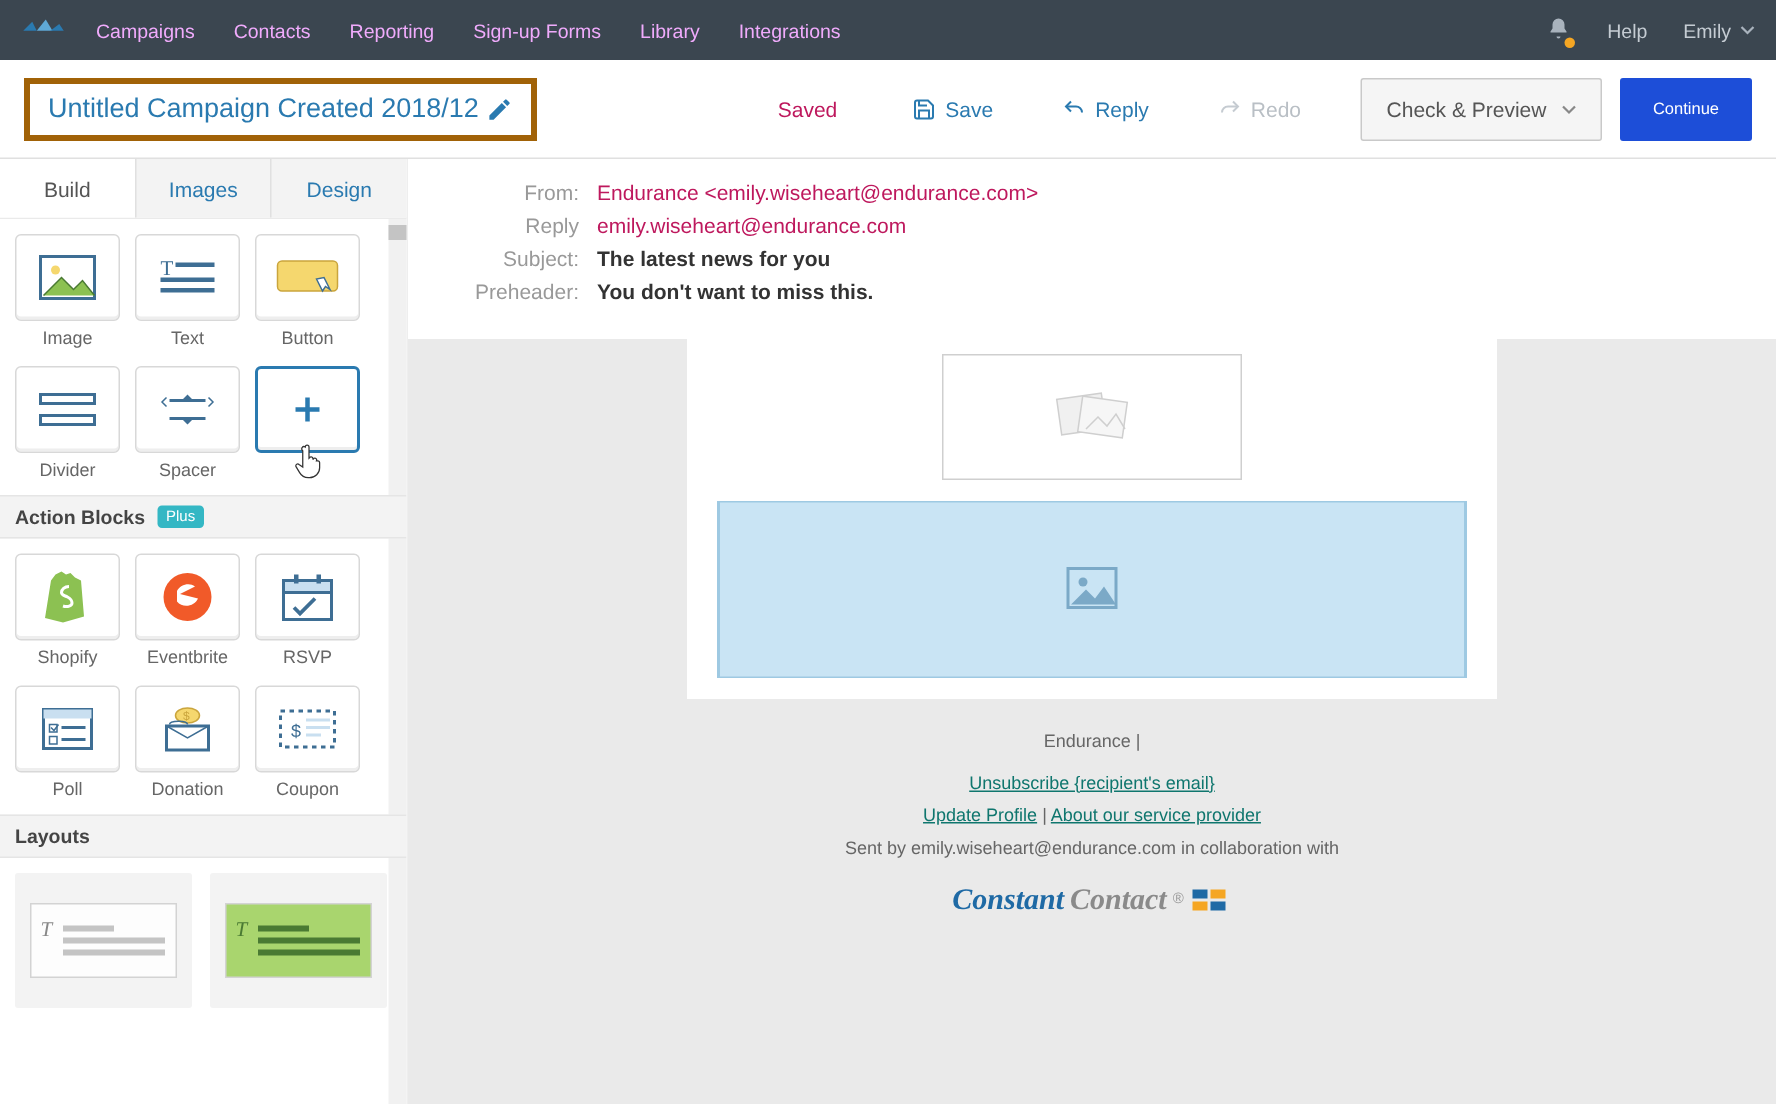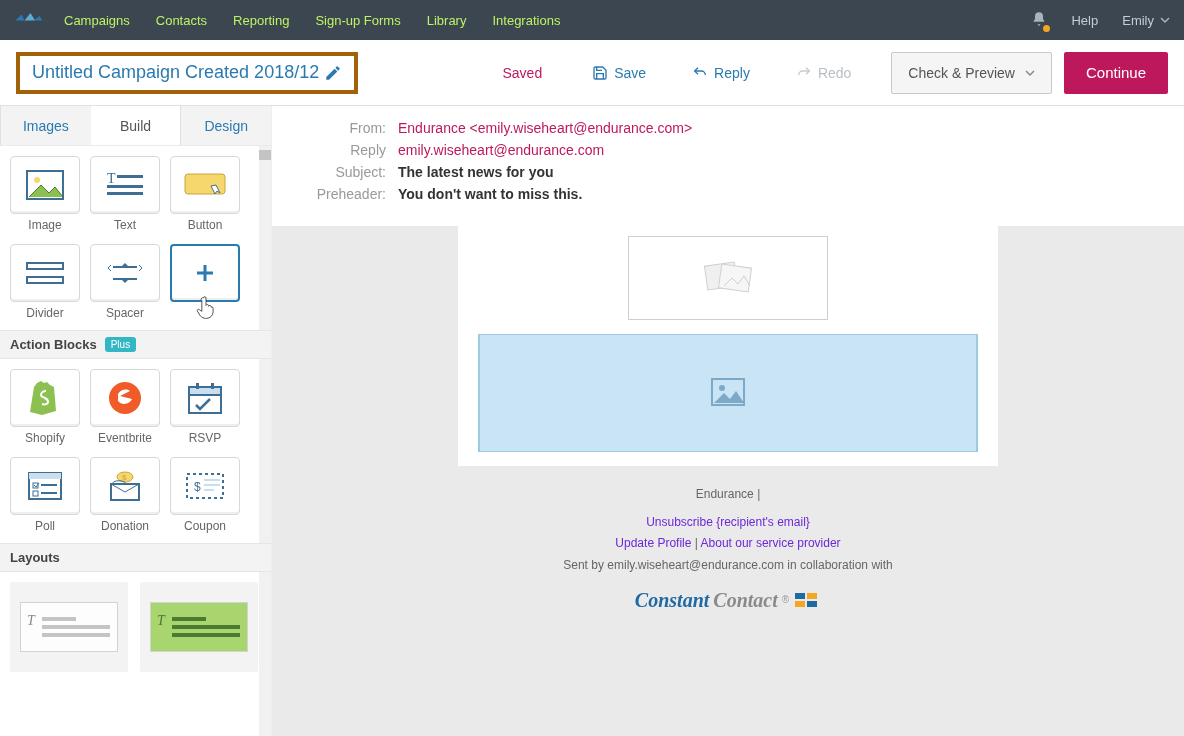--- a/index.html
+++ b/index.html
@@ -1,35 +1,35 @@
 <!DOCTYPE html>
 <html><head>
 <meta charset="utf-8">
 <style>
   * { box-sizing: border-box; margin: 0; padding: 0; }
   body { font-family: -apple-system, "Segoe UI", Helvetica, Arial, sans-serif; font-size: 13px; color: #333; background:#fff; width:1184px; height:736px; overflow:hidden; }
   
   .topnav { background:#3b4650; height:40px; display:flex; align-items:center; padding:0 14px; color:#a9b3bd; }
   .topnav .logo { width:30px; height:20px; margin-right:20px; }
   .topnav .navlinks { display:flex; gap:26px; }
-  .topnav .navlinks a { color:#bef264; text-decoration:none; font-size:13px; cursor:pointer; }
+  .topnav .navlinks a { color:#f0abfc; text-decoration:none; font-size:13px; cursor:pointer; }
   .topnav .spacer { flex:1; }
   .topnav .right { display:flex; align-items:center; gap:24px; color:#c5ccd3; }
   .bell { position:relative; }
   .bell .dot { position:absolute; bottom:-2px; right:-3px; width:7px; height:7px; border-radius:50%; background:#f5a623; }
 
   
   .toolbar { height:66px; border-bottom:1px solid #e0e0e0; display:flex; align-items:center; padding:0 16px; gap:12px; }
   .title-box { border:4px solid #a16207; height:42px; width:342px; display:flex; align-items:center; padding:0 12px; color:#2a7ab0; font-size:18px; justify-content:space-between; cursor:text; }
   .toolbar .grow { flex:1; }
   .tb-text { color:#be185d; font-size:14px; }
   .tb-btn { display:flex; align-items:flex-start; gap:6px; font-size:14px; cursor:pointer; color:#2a7ab0; }
   .tb-btn.disabled { color:#b9bfc5; cursor:default; }
   .check-btn { border:1px solid #c9c9c9; background:#f5f5f5; color:#555; height:42px; padding:0 16px; display:flex; align-items:center; gap:10px; border-radius:2px; cursor:pointer; font-size:14px; }
-  .continue-btn { background:#be185d; color:#fff; height:42px; padding:0 22px; display:flex; align-items:center; border-radius:2px; cursor:pointer; font-size:15px; border:none; }
+  .continue-btn { background:#1d4ed8; color:#fff; height:42px; padding:0 22px; display:flex; align-items:center; border-radius:2px; cursor:pointer; font-size:11px; border:none; }
 
   
   .main { display:flex; height:630px; }
   .sidebar { width:272px; border-right:1px solid #eee; display:flex; flex-direction:column; position:relative; }
   .tabs { display:flex; height:40px; border-bottom:1px solid #eaeaea; }
   .tabs .tab { flex:1; display:flex; align-items:center; justify-content:center; font-size:14px; cursor:pointer; }
   .tabs .tab.active { color:#555; background:#fff; }
   .tabs .tab.inactive { color:#2a7ab0; background:#f3f3f3; border-left:1px solid #e0e0e0; }
   .scrolltrack { position:absolute; right:0; top:40px; bottom:0; width:12px; background:#f1f1f1; }
   .scrollthumb { width:100%; background:#c4c4c4; }
@@ -64,21 +64,21 @@
   .meta-row .v { color:#be185d; }
   .meta-row .v.bold { color:#333; font-weight:600; }
 
   .canvas-area { flex:1; background:#eaeaea; display:flex; flex-direction:column; align-items:center; overflow:hidden; }
   .email-body { width:540px; background:#fff; padding:10px 10px 14px 10px; margin-bottom:18px; }
   .ph-img { width:200px; height:84px; border:1px solid #cfcfcf; margin:0 auto 14px auto; display:flex; align-items:center; justify-content:center; color:#c6c6c6; }
   .drop-zone { width:250px; height:118px; margin:0 auto; background:#c9e4f4; border:1px solid #9ec9e2; display:flex; align-items:center; justify-content:center; color:#7ba9c7; transform:scaleX(2); }
   .drop-icon { transform:scaleX(0.5); }
 
   .footer { width:540px; text-align:center; font-size:12px; color:#666; line-height:1.8; padding-bottom:10px; }
-  .footer a { color:#6d28d9; cursor:pointer;text-align:center; }
+  .footer a { color:#0f766e; text-decoration:underline; cursor:pointer;text-align:center; }
   .cc-logo { display:flex; align-items:center; justify-content:center; gap:4px; margin-top:6px; }
   .cc-word { font-family:Georgia,serif; font-style:italic; font-size:20px; }
   .cc-blue { color:#1f6aa5; font-weight:600; }
   .cc-gray { color:#8a8a8a; font-weight:600; }
   .cc-mark { width:28px; height:18px; display:inline-block; }
 
   
   .hand-cursor { position:absolute; width:20px; height:24px; pointer-events:none; }
 </style>
 </head>
@@ -159,22 +159,22 @@
         <path d="M1 3l4 4 4-4" stroke="#888" fill="none" stroke-width="1.5"></path>
       </svg>
   </div>
   <button class="continue-btn">Continue</button>
 </div>
 
 <div class="main">
 
   <div class="sidebar">
     <div class="tabs">
+      <div class="tab active">Build</div>
       <div class="tab inactive">Images</div>
-      <div class="tab active">Build</div>
       <div class="tab inactive">Design</div>
     </div>
     <div class="scrolltrack">
       <div class="scrollthumb" style="height:10px;margin-top:4px"></div>
     </div>
     <div class="panel">
 
       <div class="block-grid">
         <div class="block">
           <div class="tile">

